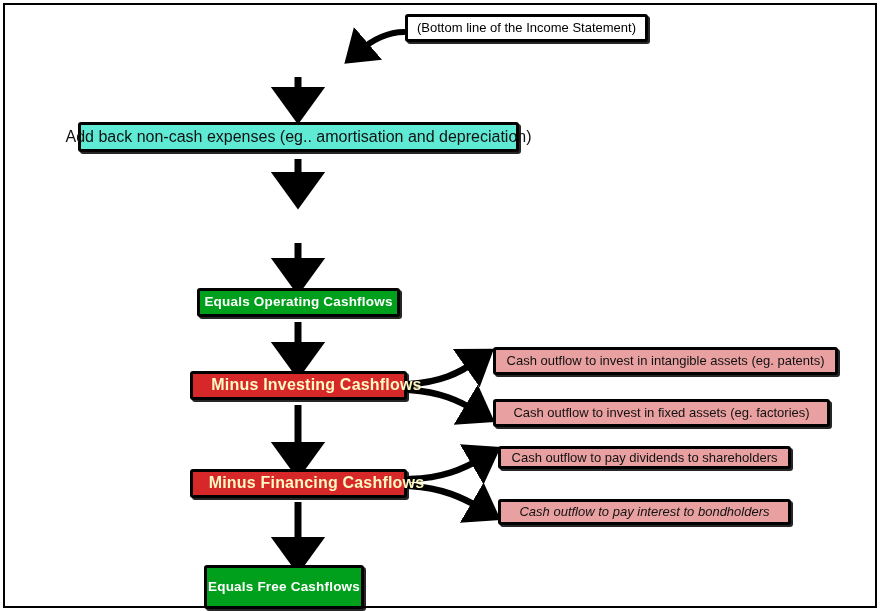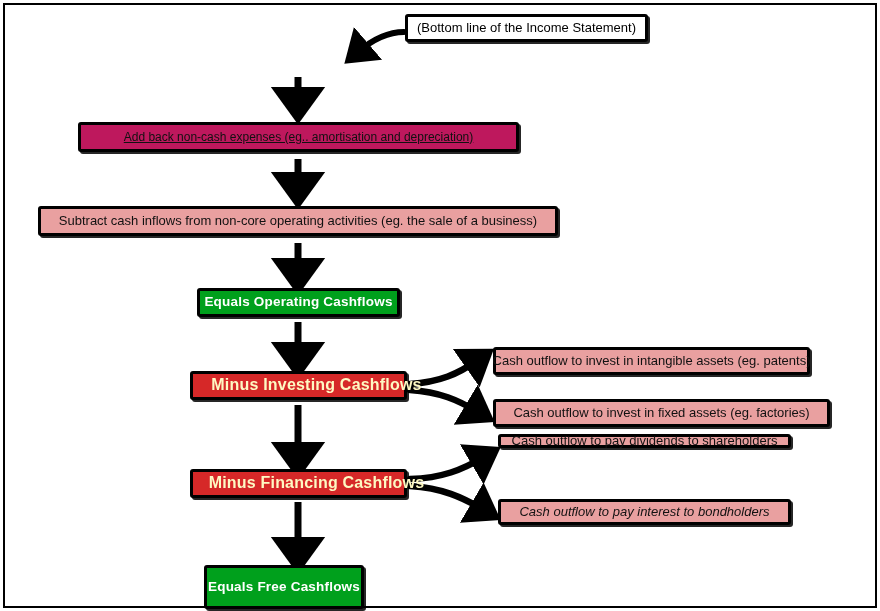--- a/index.html
+++ b/index.html
@@ -52,24 +52,23 @@
     box-shadow: 2px 2px 0px rgba(0,0,0,0.85);
   }
   .node-green-solid {
     background: #00a01c;
     color: #ffffff;
     font-weight: bold;
     font-size: 13.5px;
     letter-spacing: 0.2px;
   }
   .node-green-light {
-    background: #be185d;
+    background: #5eead4;
     color: #111111;
-    font-size: 12px;
-    text-decoration: underline;
+    font-size: 16px;
   }
   .node-red-solid {
     background: #d62828;
     color: #fef9c3;
     font-weight: bold;
     font-size: 16px;
     letter-spacing: 0.2px;
     padding-left: 36px;
   }
   .node-red-light {
@@ -137,31 +136,30 @@
     <g stroke="#000000" stroke-width="6.5" fill="none" stroke-linecap="round">
       <path d="M 410,486 C 442,488 462,497 484,510" marker-end="url(#chead)"></path>
     </g>
   </svg>
 
   <div class="node node-plain" style="left:405px; top:14px; width:243px; height:28px;">(Bottom line of the Income Statement)</div>
 
 
   <div class="node node-green-light" style="left:78px; top:122px; width:441px; height:30px;">Add back non-cash expenses (eg.. amortisation and depreciation)</div>
 
-  <div class="node node-red-light" style="left:38px; top:206px; width:520px; height:30px;">Subtract cash inflows from non-core operating activities (eg. the sale of a business)</div>
 
   <div class="node node-green-solid" style="left:197px; top:288px; width:203px; height:29px;">Equals Operating Cashflows</div>
 
   <div class="node node-red-solid" style="left:190px; top:371px; width:217px; height:29px;">Minus Investing Cashflows</div>
 
-  <div class="node node-red-light" style="left:493px; top:347px; width:317px; height:28px;">Cash outflow to invest in intangible assets (eg. patents)</div>
+  <div class="node node-red-light" style="left:493px; top:347px; width:345px; height:28px;">Cash outflow to invest in intangible assets (eg. patents)</div>
 
   <div class="node node-red-light" style="left:493px; top:399px; width:337px; height:28px;">Cash outflow to invest in fixed assets (eg. factories)</div>
 
   <div class="node node-red-solid" style="left:190px; top:469px; width:217px; height:29px;">Minus Financing Cashflows</div>
 
-  <div class="node node-red-light" style="left:498px; top:434px; width:293px; height:14px;">Cash outflow to pay dividends to shareholders</div>
+  <div class="node node-red-light" style="left:498px; top:446px; width:293px; height:23px;">Cash outflow to pay dividends to shareholders</div>
 
   <div class="node node-red-light" style="left:498px; top:499px; width:293px; height:26px;font-style:italic;">Cash outflow to pay interest to bondholders</div>
 
   <div class="node node-green-solid" style="left:204px; top:565px; width:160px; height:44px;">Equals Free Cashflows</div>
 
 </div>
 
 </body></html>

